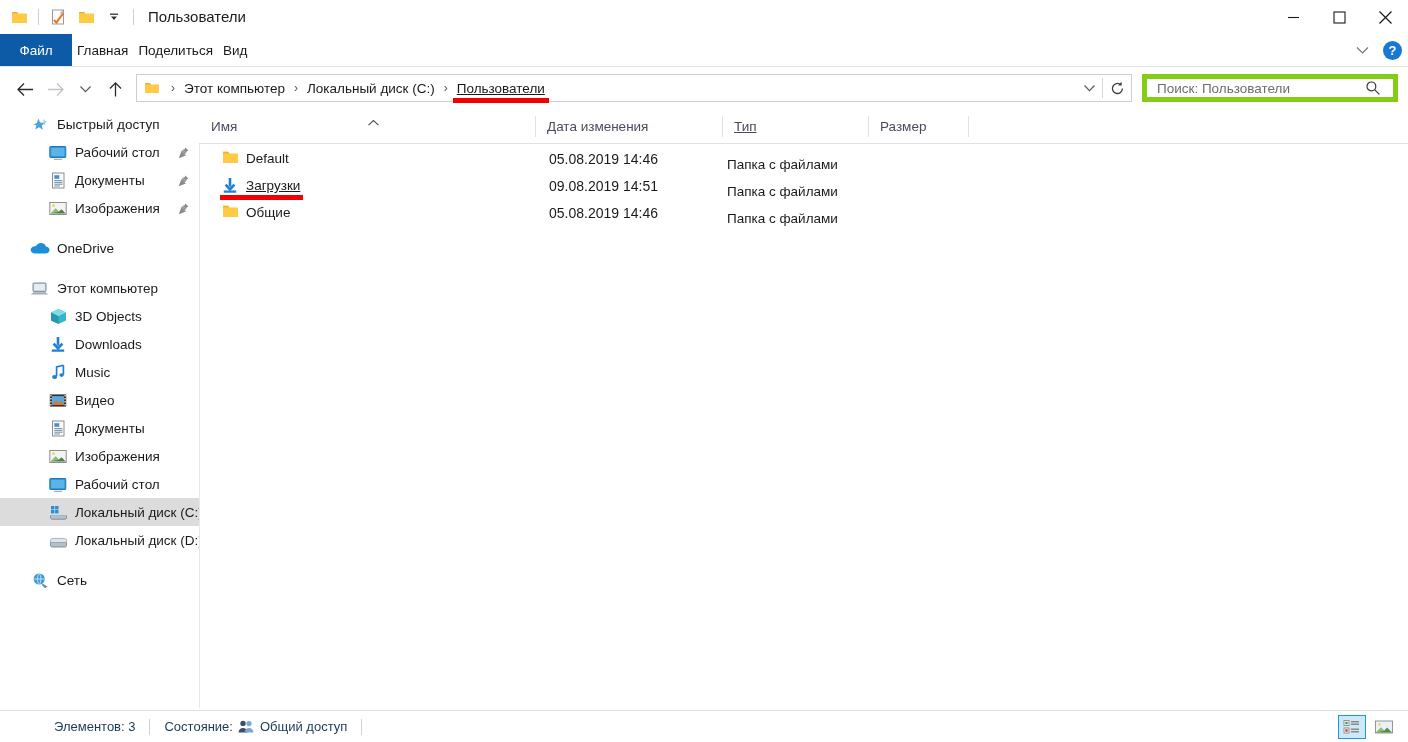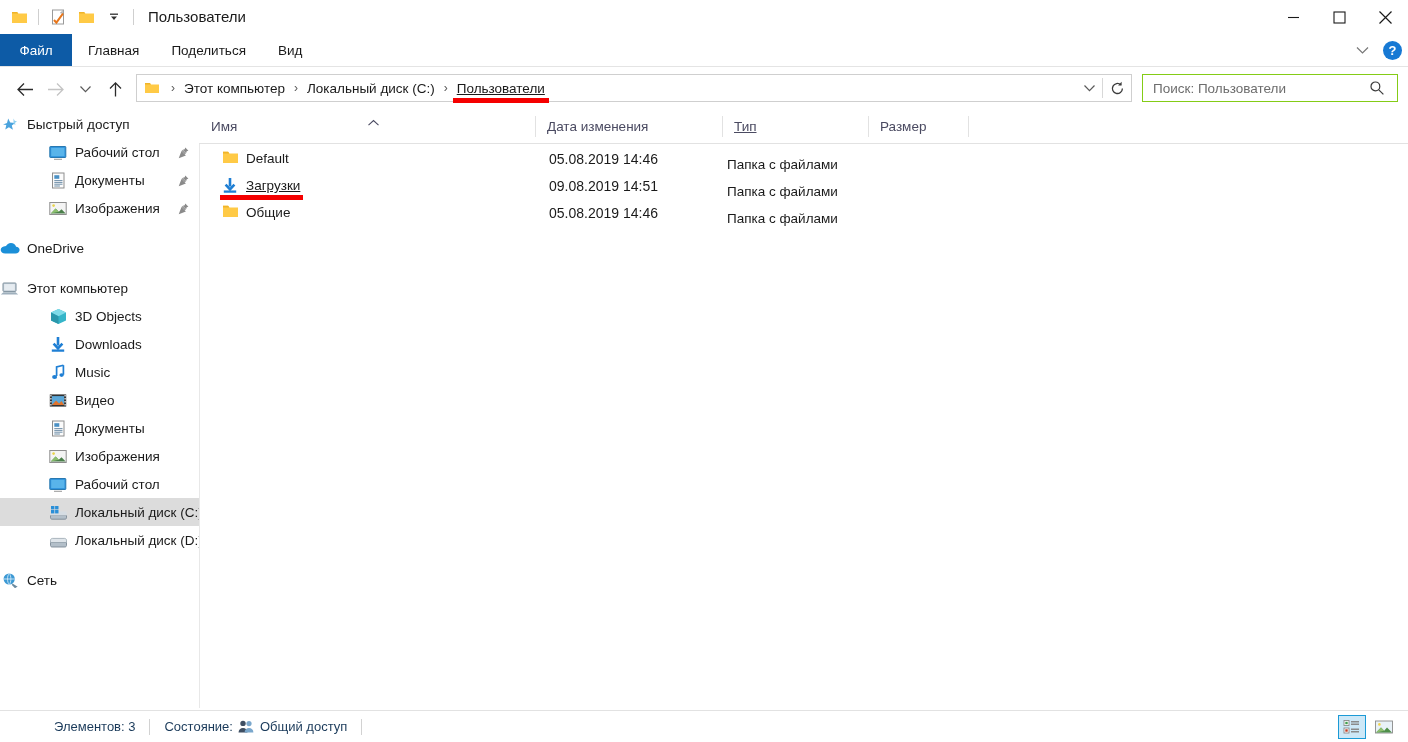--- a/index.html
+++ b/index.html
@@ -35,21 +35,21 @@
   }
   .wc svg { display: block; }
 
   
   .ribbon {
     position: absolute; top: 34px; left: 0; width: 1408px; height: 33px;
     background: #ffffff; display: flex; align-items: stretch;
   }
   .tab {
     display: flex; align-items: center; justify-content: center;
-    font-size: 13.5px; color: #1a1a1a; padding: 0 16px; height: 33px;
+    font-size: 13.5px; color: #1a1a1a; padding: 0 5px; height: 33px;
     white-space: nowrap;
   }
   .tab.file {
     background: #0d5ba6; color: #ffffff; width: 72px; padding: 8px;
   }
   .ribbon-right {
     position: absolute; right: 6px; top: 0; height: 33px;
     display: flex; align-items: center; gap: 10px;
   }
   .chev-down-ribbon { width: 22px; height: 22px; display:flex; align-items:center; justify-content:center; }
@@ -84,21 +84,21 @@
   .crumb-sep {
     color: #5a5a5a; font-size: 12px; padding: 0 7px; display: flex; align-items: center;
   }
   .addr-right { display: flex; align-items: center; height: 100%; }
   .addr-chev { width: 26px; height: 26px; display: flex; align-items: center; justify-content: center; }
   .addr-divider { width: 1px; height: 20px; background: #d8d8d8; }
   .addr-refresh { width: 28px; height: 26px; display: flex; align-items: center; justify-content: center; }
 
   .searchbox {
     position: absolute; left: 1142px; top: 74px; width: 256px; height: 28px;
-    border: 1px solid #84cc16; background: #fff; display: flex; align-items: center;
+    border: 5px solid #84cc16; background: #fff; display: flex; align-items: center;
     padding: 0 12px 0 10px;
   }
   .search-text { flex: 1; font-size: 13.5px; color: #6d6d6d; white-space: nowrap; }
 
   
   .sidebar {
     position: absolute; left: 0; top: 110px; width: 199px; height: 598px;
     background: #ffffff; overflow: hidden;
   }
   .side-item {
@@ -106,21 +106,21 @@
     white-space: nowrap;
   }
   .side-item .s-icon {
     width: 20px; height: 20px; display: flex; align-items: center; justify-content: center;
     flex: 0 0 20px;
   }
   .side-item .s-label {
     font-size: 13.5px; color: #1a1a1a; margin-left: 7px; overflow: hidden;
   }
   .side-item .pin { position: absolute; right: 10px; top: 7px; }
-  .side-item.lvl0 { }
+  .side-item.lvl0 { padding-left: 30px; }
   .side-item.lvl1 { padding-left: 48px; }
   .side-item.selected { background: #dcdcdc; }
   .side-gap { height: 12px; }
 
   
   .colhdr {
     position: absolute; left: 199px; top: 110px; width: 1209px; height: 34px;
     background: #ffffff; border-bottom: 1px solid #e2e2e2;
   }
   .col {

